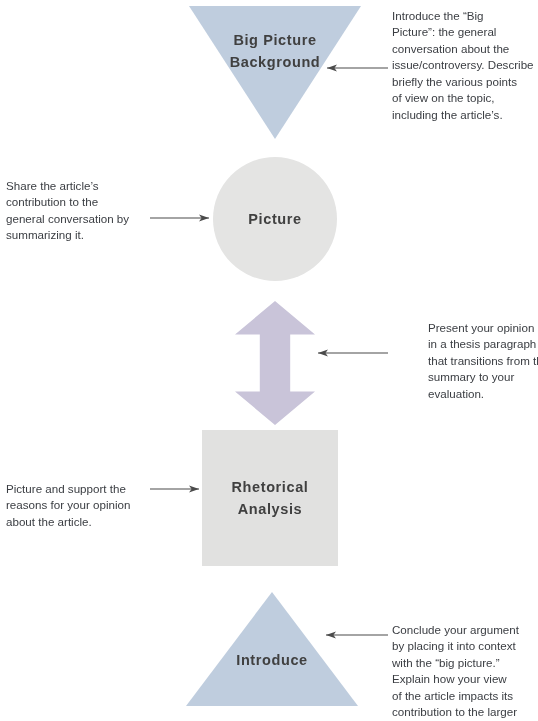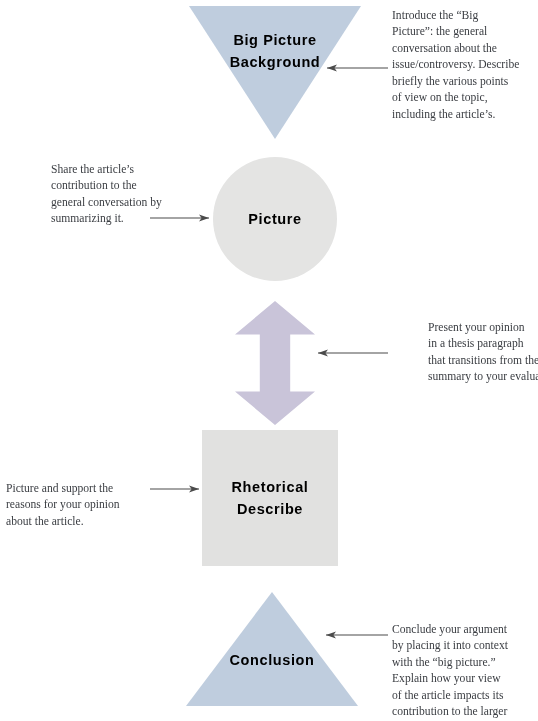--- a/index.html
+++ b/index.html
@@ -16,21 +16,21 @@
     color: #3f4349;
   }
 
   
   .abs { position: absolute; }
 
   
   .shape-label {
     font-size: 14.5px;
     letter-spacing: 0.6px;
-    color: #000000;
+    color: #404040;
     text-align: center;
     line-height: 1.55;
     font-weight: 600;
     white-space: pre-line;
     pointer-events: none;
   }
 
   
   #big-picture-triangle {
     left: 189px;
@@ -126,27 +126,26 @@
     top: 57px;
     width: 100%;
   }
 
   
   .annotation {
     font-size: 11.6px;
     line-height: 1.42;
     color: #3a3d42;
     white-space: pre-line;
-    font-family: Liberation Serif, serif;
   }
   .annotation.right { text-align: left; }
   .annotation.left  { text-align: left; }
 
   #note-big-picture   { left: 392px; top: 8px;   width: 142px; }
-  #note-summary       { left: 6px;   top: 162px; width: 140px; margin-left: 45px; }
+  #note-summary       { left: 6px;   top: 178px; width: 140px; }
   #note-thesis        { left: 392px; top: 320px; width: 143px; margin-left: 36px; }
   #note-rhetorical    { left: 6px;   top: 481px; width: 142px; }
   #note-conclusion    { left: 392px; top: 622px; width: 143px; }
 
   
   #arrow-layer {
     left: 0; top: 0;
     width: 538px;
     height: 721px;
     pointer-events: none;
@@ -185,26 +184,26 @@
 <div class="abs" id="summary-circle">
   <div class="shape-label">Picture</div>
 </div>
 
 <div class="abs" id="thesis-arrow">
   <div class="arrow-fill"></div>
 </div>
 
 <div class="abs" id="rhetorical-square">
   <div class="shape-label">Rhetorical
-Describe</div>
+Analysis</div>
 </div>
 
 <div class="abs" id="conclusion-triangle">
   <div class="tri-fill"></div>
-  <div class="shape-label">Conclusion</div>
+  <div class="shape-label">Introduce</div>
 </div>
 
 <div class="abs annotation right" id="note-big-picture">Introduce the “Big
 Picture”: the general
 conversation about the
 issue/controversy. Describe
 briefly the various points
 of view on the topic,
 including the article’s.</div>
 

